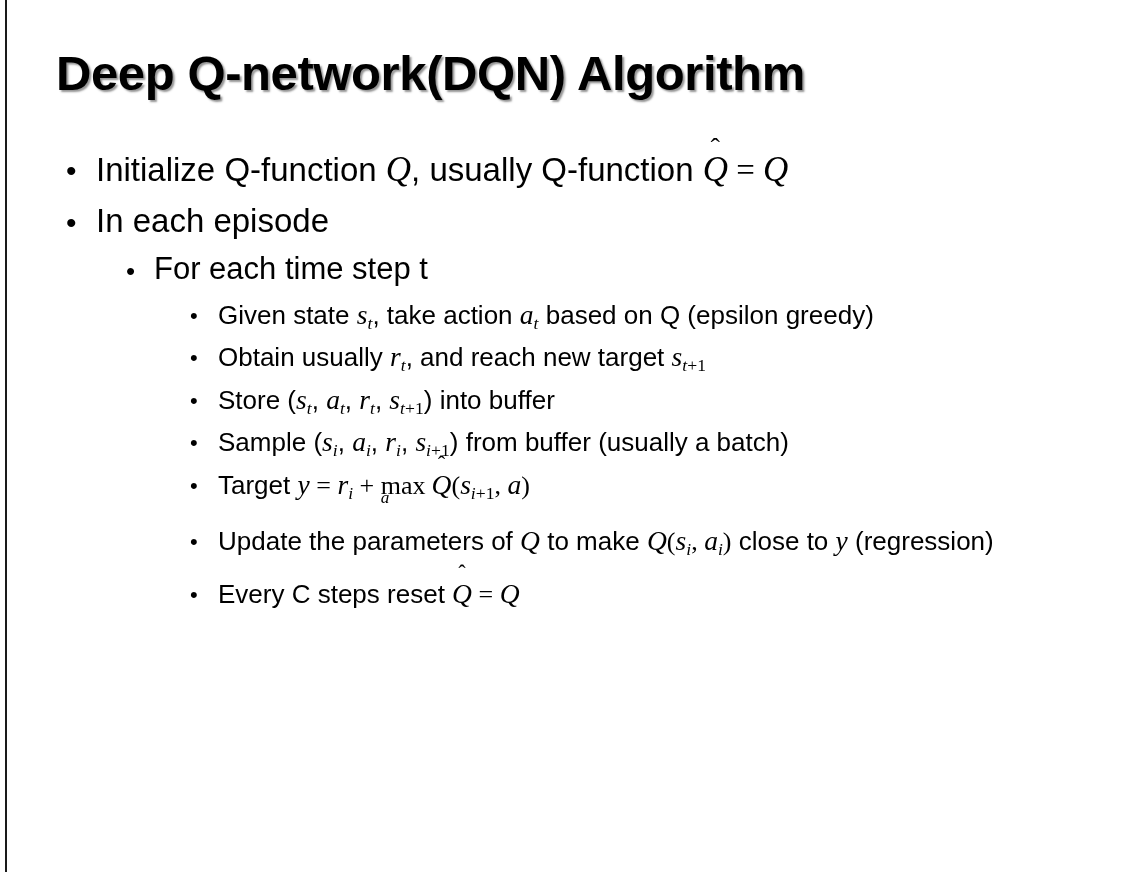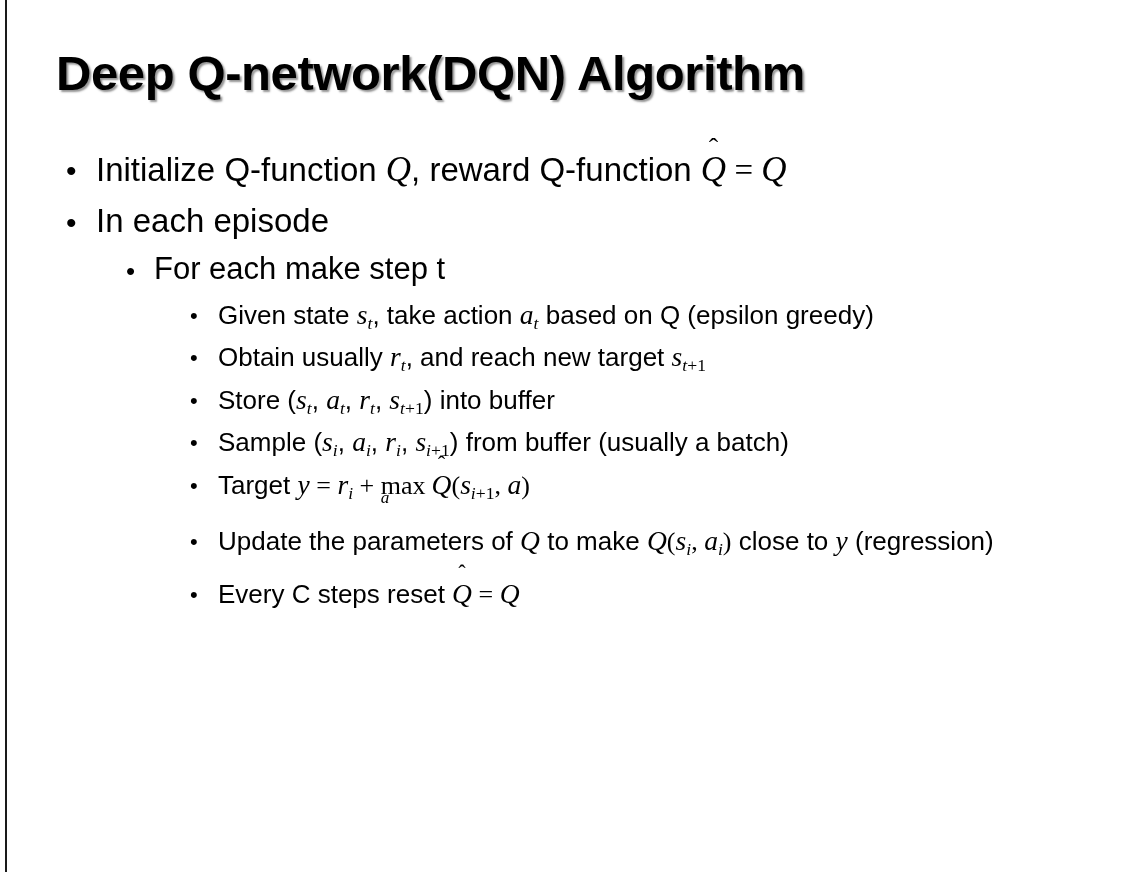--- a/index.html
+++ b/index.html
@@ -190,31 +190,31 @@
 <div id="slide">
 
   <div id="left-rule"></div>
 
   <div id="slide-title">Deep Q-network(DQN) Algorithm</div>
 
   <div id="body-list">
 
     <div class="bullet-row lvl1">
       <span class="bullet-mark">•</span>
-      <span class="bullet-text"><span>Initialize Q-function </span><span class="mi">Q</span><span>, reward Q-function </span><span class="hat"><span class="hat-mark">̂</span><span>Q</span></span><span class="mop"> = </span><span class="mi">Q</span></span>
+      <span class="bullet-text"><span>Initialize Q-function </span><span class="mi">Q</span><span>, usually Q-function </span><span class="hat"><span class="hat-mark">̂</span><span>Q</span></span><span class="mop"> = </span><span class="mi">Q</span></span>
     </div>
 
     <div class="bullet-row lvl1">
       <span class="bullet-mark">•</span>
       <span class="bullet-text">In each episode</span>
     </div>
 
     <div class="bullet-row lvl2">
       <span class="bullet-mark">•</span>
-      <span class="bullet-text">For each make step t</span>
+      <span class="bullet-text">For each time step t</span>
     </div>
 
     <div class="bullet-row lvl3">
       <span class="bullet-mark">•</span>
       <span class="bullet-text"><span>Given state </span><span class="mi"><span>s</span><sub class="msub">t</sub></span><span>, take action </span><span class="mi"><span>a</span><sub class="msub">t</sub></span><span> based on Q (epsilon greedy)</span></span>
     </div>
 
     <div class="bullet-row lvl3">
       <span class="bullet-mark">•</span>
       <span class="bullet-text"><span>Obtain usually </span><span class="mi"><span>r</span><sub class="msub">t</sub></span><span>, and reach new target </span><span class="mi"><span>s</span><sub class="msub"><span>t</span><span class="mn">+1</span></sub></span></span>

